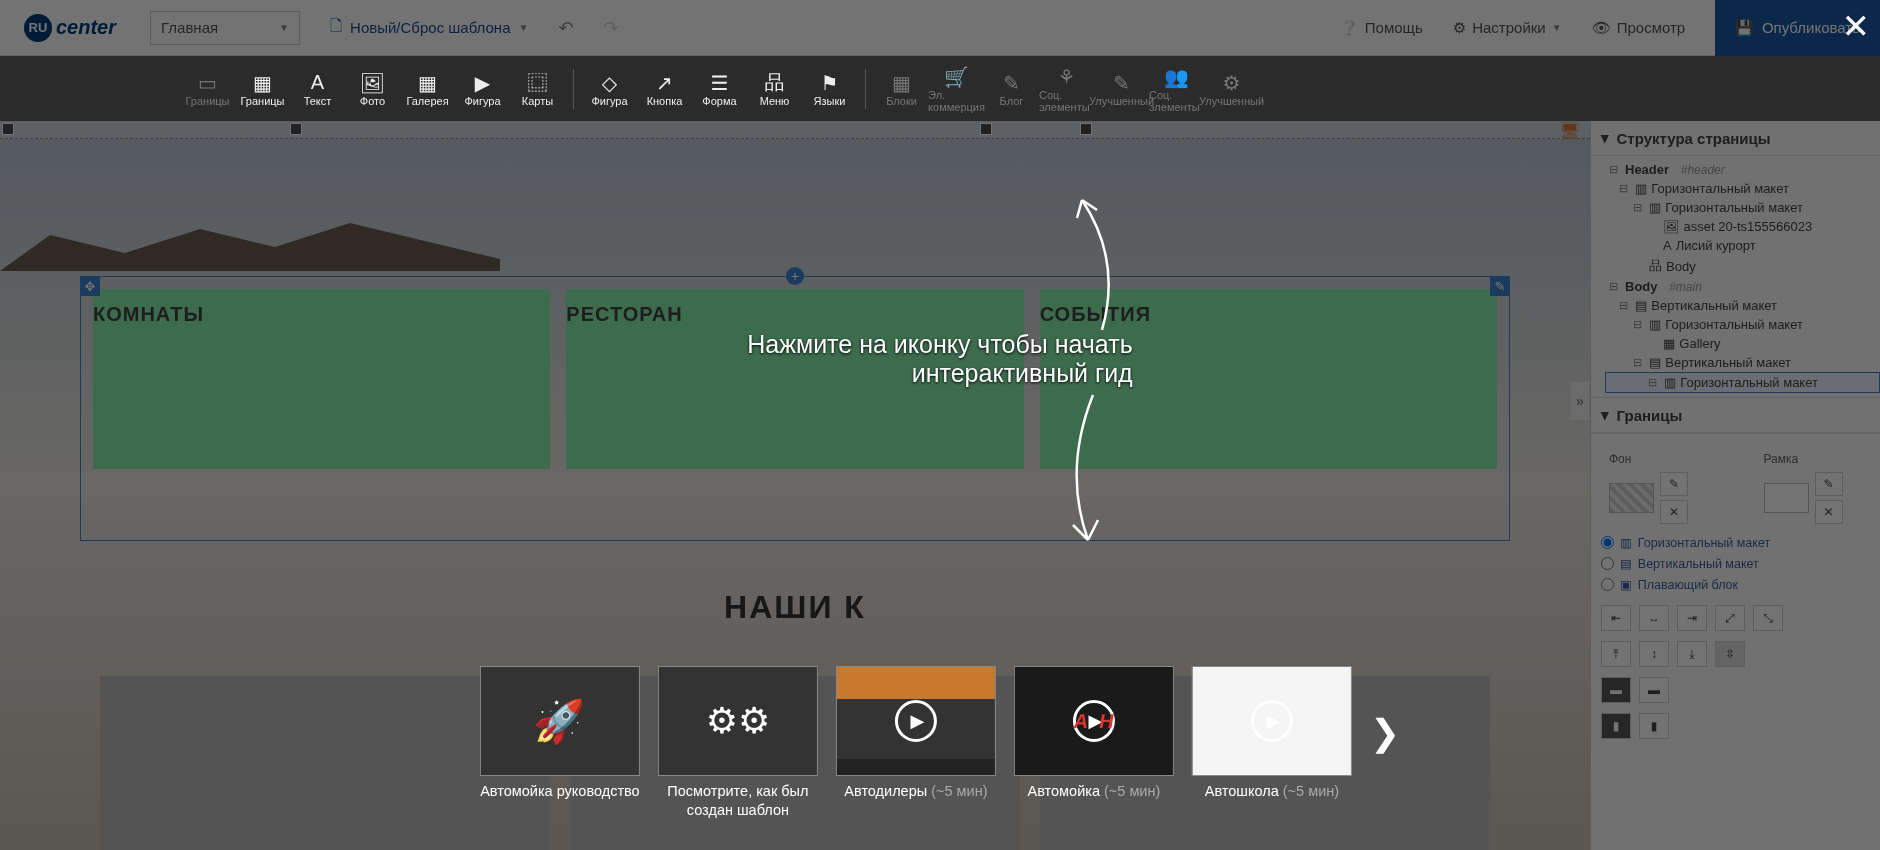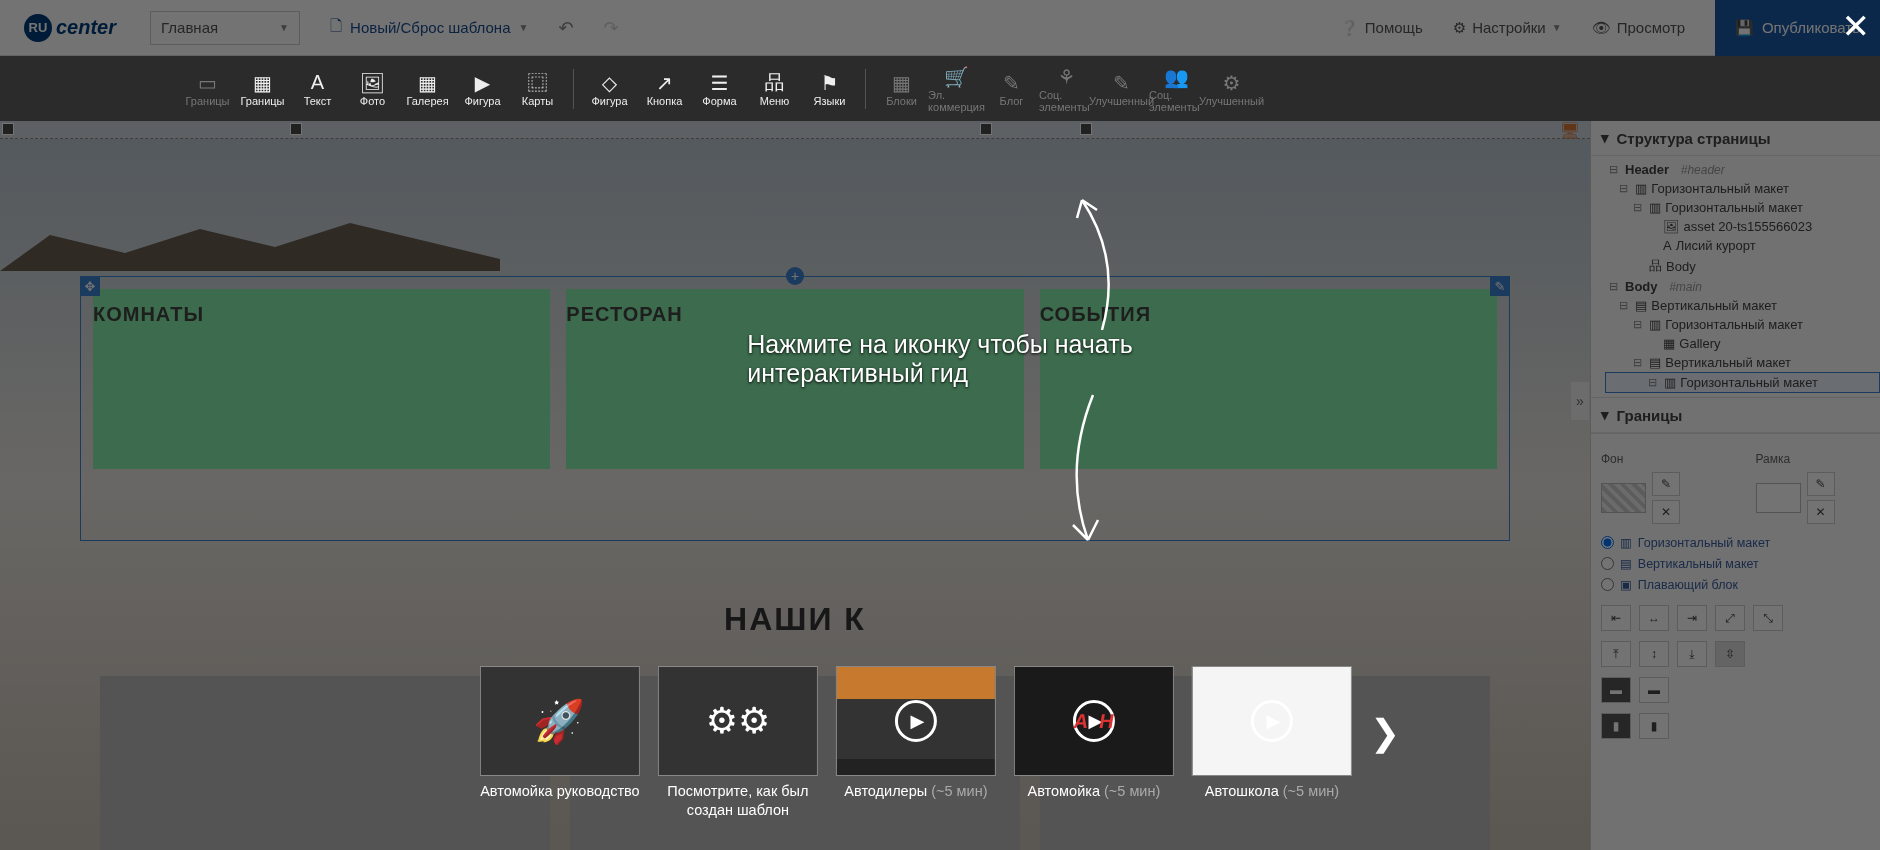--- a/index.html
+++ b/index.html
@@ -43,51 +43,51 @@
   .sel-plus { left:50%; top:-10px; transform:translateX(-50%); border-radius:50%; width:18px; height:18px; font-size:14px;}
   .cards { display:flex; gap:16px; padding:12px;}
   .card { flex:1; background:#86efac; display:flex; flex-direction:row;}
   .card-img { height:180px; background:#888;}
   .card-img.c1{ background:linear-gradient(135deg,#ddd 25%,#bbb 25%,#bbb 50%,#ddd 50%,#ddd 75%,#bbb 75%); background-size:20px 20px;}
   .card-img.c2{ background:linear-gradient(#3a3530,#5a4f45);}
   .card-img.c3{ background:linear-gradient(#8a7055,#4a3828);}
   .card-img.c4{ background:linear-gradient(#1a2f4a,#4a6585);}
   .card-title { text-align:center; padding:14px 0; font-size:20px; font-weight:600; color:#444; letter-spacing:1px;}
   
-  .section-title { position:absolute; left:50%; top:480px; transform:translateX(-50%); font-size:32px; font-weight:700; color:#333; letter-spacing:2px;}
+  .section-title { position:absolute; left:50%; top:468px; transform:translateX(-50%); font-size:32px; font-weight:700; color:#333; letter-spacing:2px;}
   .bottom-cards { position:absolute; left:100px; top:555px; right:100px; display:flex; gap:20px;}
   .bc { flex:1; height:180px; background:#bbb;}
   
   
   .rpanel { width:290px; border-left:1px solid #ccc; background:#fafafa; display:flex; flex-direction:column; font-size:13px; color:#444;}
   .rp-section-head { display:flex; align-items:center; padding:8px 10px; font-weight:600; font-size:15px; border-bottom:1px solid #e5e5e5; gap:8px;}
   .tree { padding:4px 0 4px 14px; flex:0 0 auto; overflow:hidden;}
   .tree-row { display:flex; align-items:center; gap:4px; padding:2px 4px; white-space:nowrap; cursor:pointer;}
   .tree-row .tag { color:#999; font-style:italic; font-size:12px;}
   .tree-ic { font-size:11px; color:#888; width:12px;}
   .tree-row.sel-row { border:1px solid #3b82d0; background:#eaf2fb;}
   .tree .ind1{padding-left:14px;} .tree .ind2{padding-left:28px;} .tree .ind3{padding-left:42px;}
   .collapse { background:#f0f0f0; border:1px solid #ddd; width:20px; height:40px; display:flex; align-items:center; justify-content:center; position:absolute; right:290px; top:260px; cursor:pointer; font-size:14px; color:#666;}
   
   .rp-borders { border-top:1px solid #ddd; padding:10px;}
   .prop-row { display:flex; gap:40px; margin:8px 0;}
-  .prop-col { flex:1;}
+  .prop-col { flex:1;margin-left:8px;}
   .prop-label { font-size:12px; color:#666; margin-bottom:6px;}
   .swatch-row { display:flex; gap:6px; align-items:center;}
   .swatch { width:45px; height:30px; background:repeating-linear-gradient(45deg,#ccc,#ccc 4px,#eee 4px,#eee 8px); border:1px solid #bbb;}
   .mini-btn { width:28px; height:24px; border:1px solid #ccc; background:#fff; display:flex; align-items:center; justify-content:center; font-size:12px; cursor:pointer;}
   .radio-row { display:flex; align-items:center; gap:6px; padding:3px 0; font-size:12.5px; color:#3a5fa0;}
   .radio-row input{margin:0;}
   .align-grid { display:flex; gap:8px; flex-wrap:wrap; margin-top:10px;}
   .align-btn { width:30px; height:26px; border:1px solid #ccc; background:#fff; display:flex; align-items:center; justify-content:center; font-size:12px; cursor:pointer;}
   
   
   .overlay { position:absolute; inset:0; background:rgba(0,0,0,0.55); z-index:15;}
   .close-x { position:absolute; top:6px; right:10px; color:#fff; font-size:34px; cursor:pointer; z-index:40;}
-  .tut-text { position:absolute; left:50%; top:330px; transform:translateX(-50%); color:#fff; font-size:25px; text-align:left; z-index:30; text-shadow:0 1px 3px #000;}
+  .tut-text { position:absolute; left:50%; top:330px; transform:translateX(-50%); color:#fff; font-size:25px; text-align:right; z-index:30; text-shadow:0 1px 3px #000;}
   .arrow-up { position:absolute; left:57%; top:190px; z-index:30;}
   .arrow-down { position:absolute; left:56%; top:390px; z-index:30;}
   .tut-strip { position:absolute; bottom:30px; left:50%; transform:translateX(-50%); display:flex; gap:18px; z-index:30; align-items:flex-start;}
   .tut-card { width:160px; display:flex; flex-direction:column; align-items:center;}
   .tut-thumb { width:160px; height:110px; border:1px solid #888; background:#333; display:flex; align-items:center; justify-content:center; position:relative; cursor:pointer;}
   .tut-thumb.orange { background:linear-gradient(#c77a2e 30%,#333 30%,#333 85%, #222 85%);}
   .tut-thumb.dark { background:#1a1a1a;}
   .tut-thumb.white { background:#f5f5f5;}
   .tut-thumb.green { background:linear-gradient(#1a8a2e 30%,#555 30%);}
   .play-ic { width:42px; height:42px; border:3px solid #fff; border-radius:50%; display:flex; align-items:center; justify-content:center; color:#fff; font-size:18px;}

